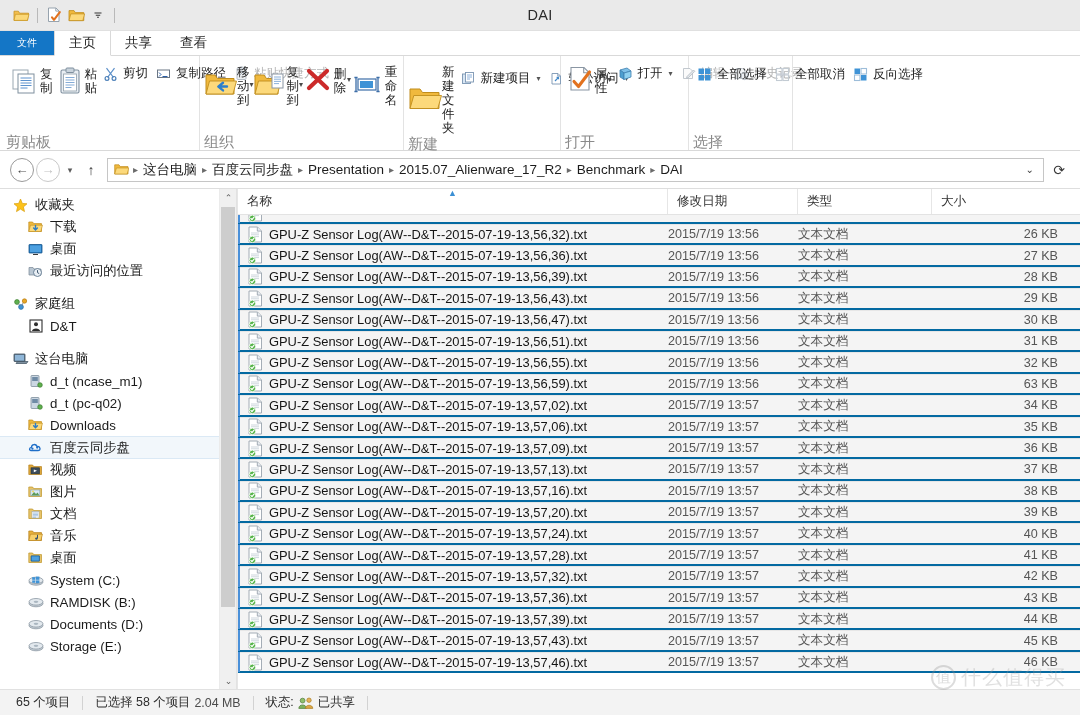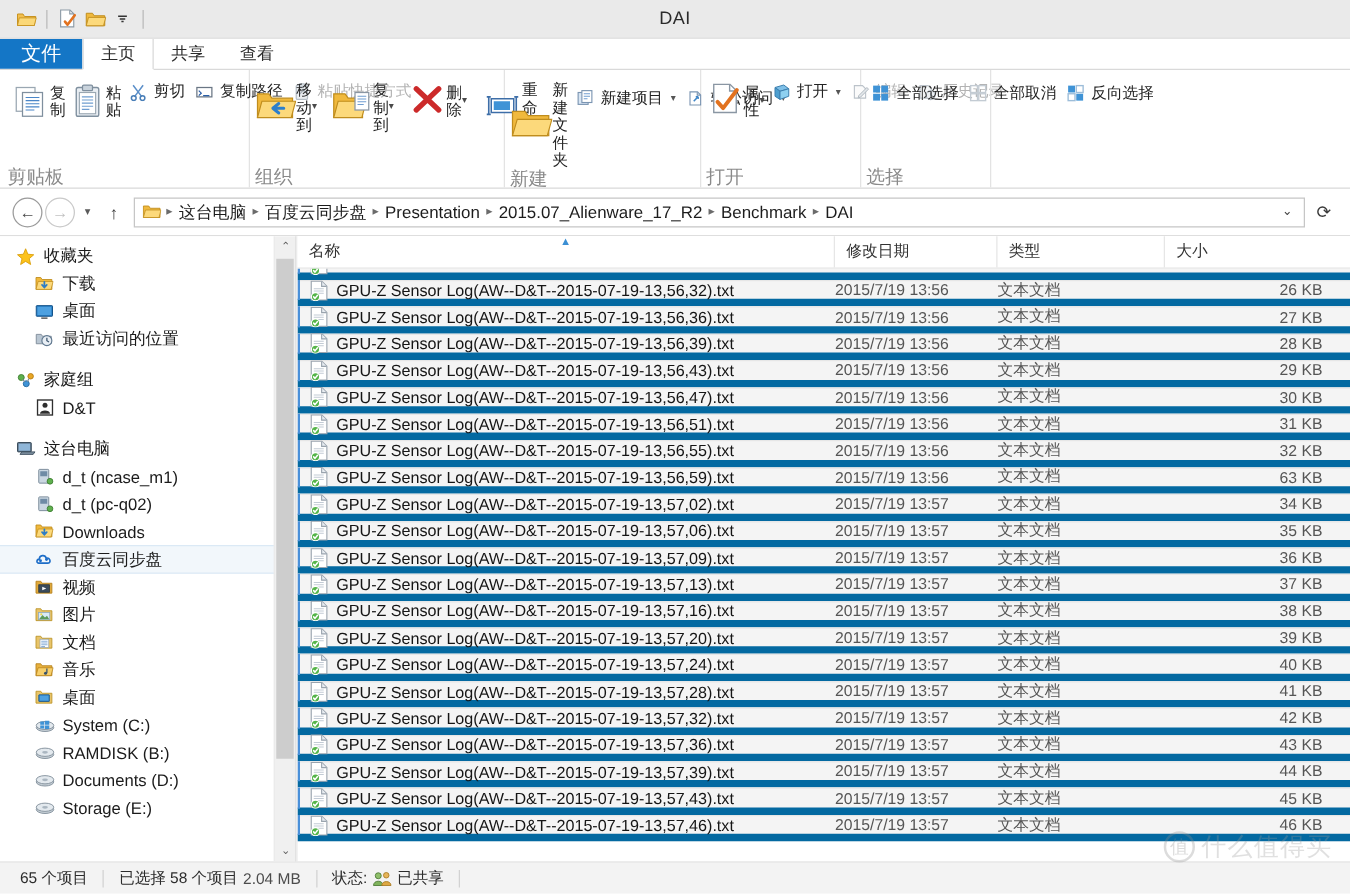--- a/index.html
+++ b/index.html
@@ -69,21 +69,21 @@
     padding: 0 14px;
     display: flex; align-items: center;
     font-size: 13.5px;
     color: #2b2b2b;
     cursor: default;
   }
   .tab.file {
     background: #1476c6;
     color: #ffffff;
     padding: 0 17px;
-    font-size: 16px;
+    font-size: 10px;
   }
   .tab.active {
     background: #ffffff;
     border-left: 1px solid #d9d9d9;
     border-right: 1px solid #d9d9d9;
     border-bottom: 1px solid #ffffff;
     margin-bottom: -1px;
   }
 
   
@@ -328,21 +328,21 @@
     display: flex;
     align-items: center;
     font-size: 12.9px;
     color: #151515;
     position: relative;
     cursor: default;
   }
   .row.sel {
     background: #f4f4f4;
     border-top: 1px solid #e6e6e6;
-    border-bottom: 6px solid #0369a1;
+    border-bottom: 2px solid #0369a1;
   }
   .row.sel::before {
     content: "";
     position: absolute;
     left: 0; top: -1px; bottom: -1px;
     width: 2px;
     background: #4a90d9;
   }
   .cell-name {
     width: 430px;
@@ -499,21 +499,21 @@
               </svg>
             </span>
             <span>粘贴快捷方式</span>
           </div>
         </div>
       </div>
       <div class="rgroup-label">剪贴板</div>
     </div>
 
     <div class="rgroup" style="width:204px;">
-      <div class="rgroup-body" style="gap:12px;">
+      <div class="rgroup-body" style="gap:0;">
         <div class="lbtn">
           <span class="ic">
             <svg width="33" height="28" viewBox="0 0 33 28">
               <path d="M2 4 L11 4 L13.5 7.5 L30 7.5 L30 23 L2 23 Z" fill="#f0b93d" stroke="#c08d1d" stroke-width="1"></path>
               <path d="M2 23 L5.5 10 L32.5 10 L29 23 Z" fill="#fcd97b" stroke="#c08d1d" stroke-width="0.9"></path>
               <path d="M23 15.5 L16 15.5 M19 11.8 L14.3 15.6 L19 19.4" fill="none" stroke="#2d7fcc" stroke-width="2.4" stroke-linecap="round" stroke-linejoin="round"></path>
             </svg>
           </span>
           <span class="lb">移动到</span>
           <span class="caret">▾</span>

